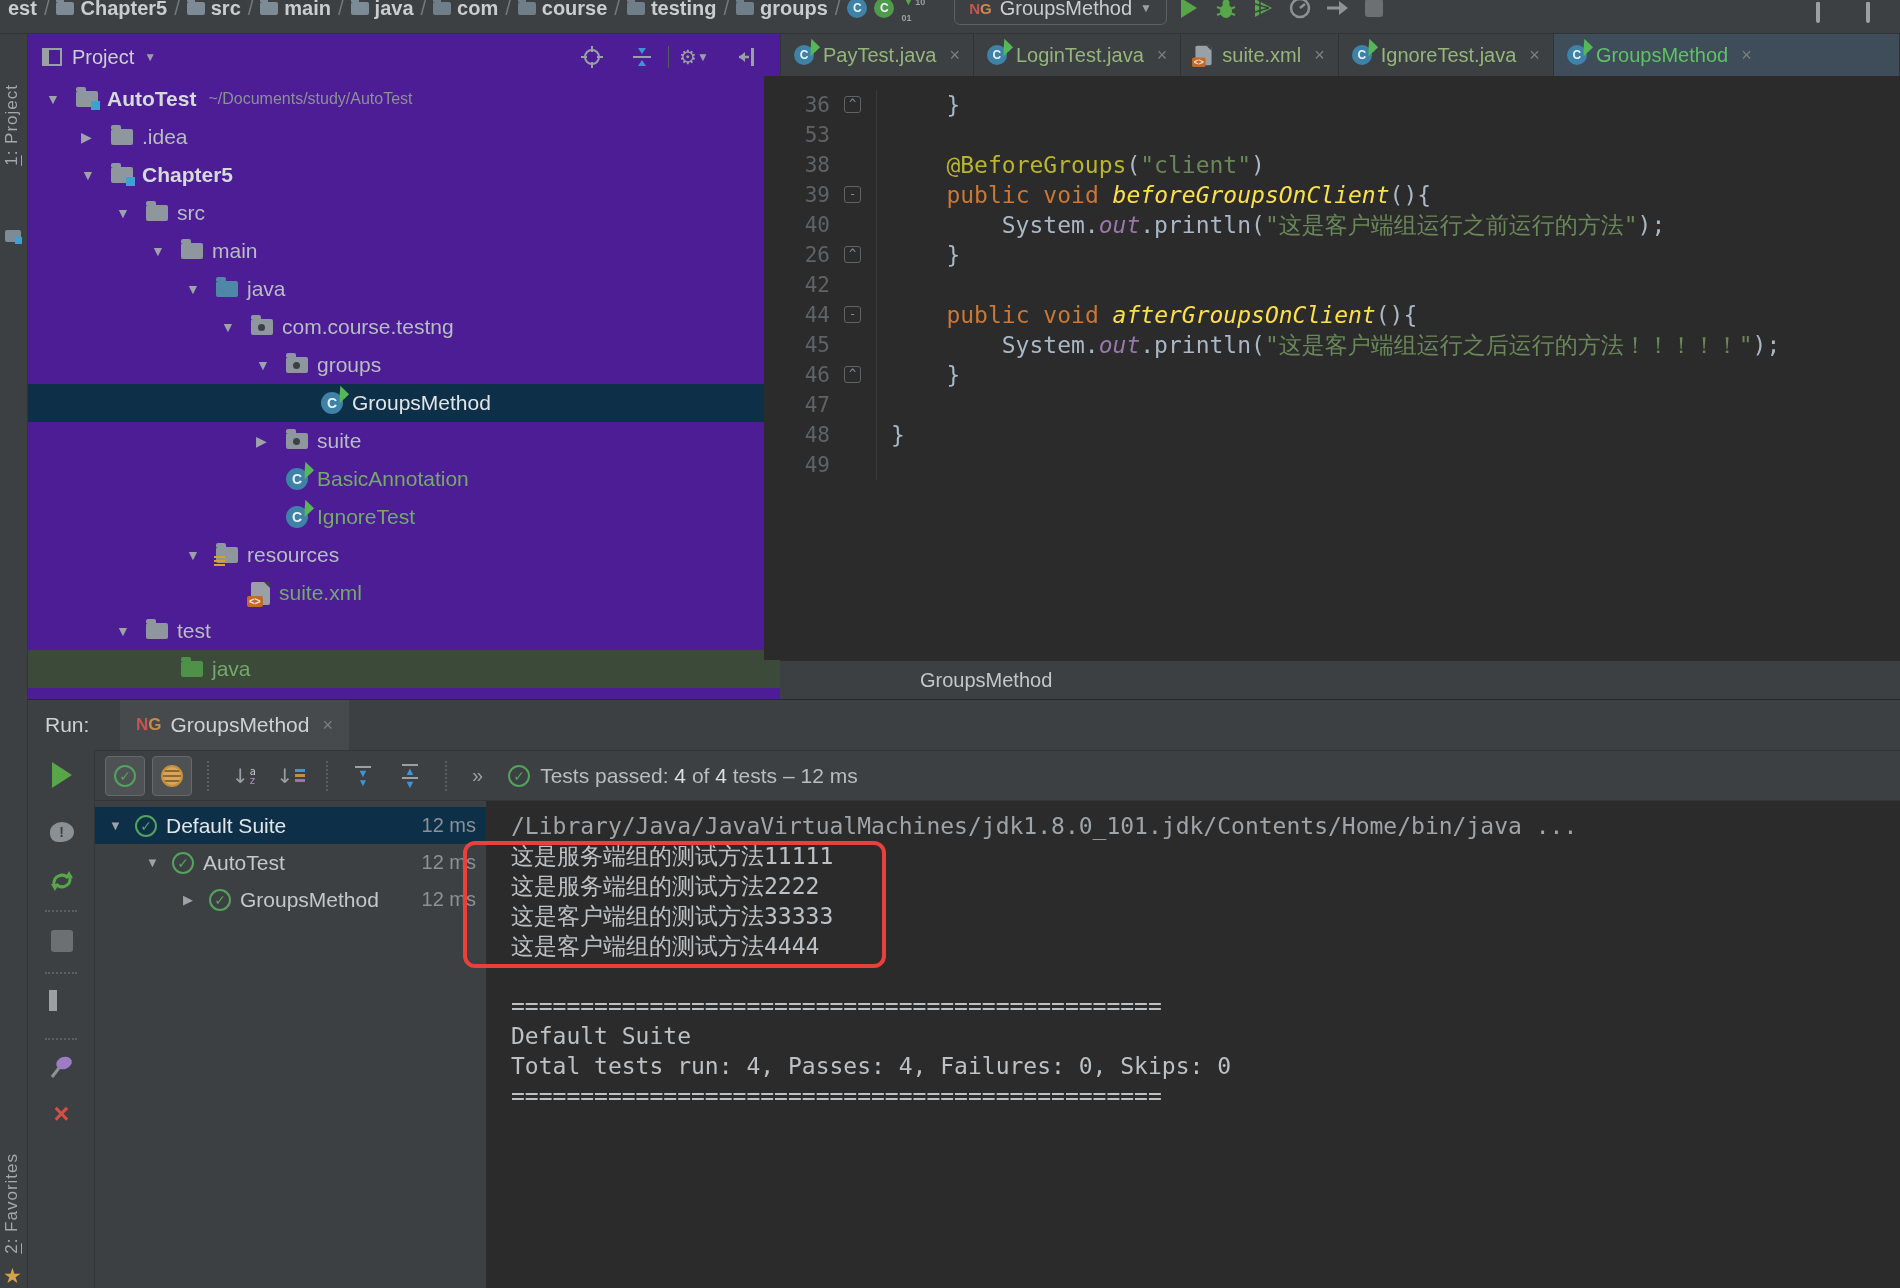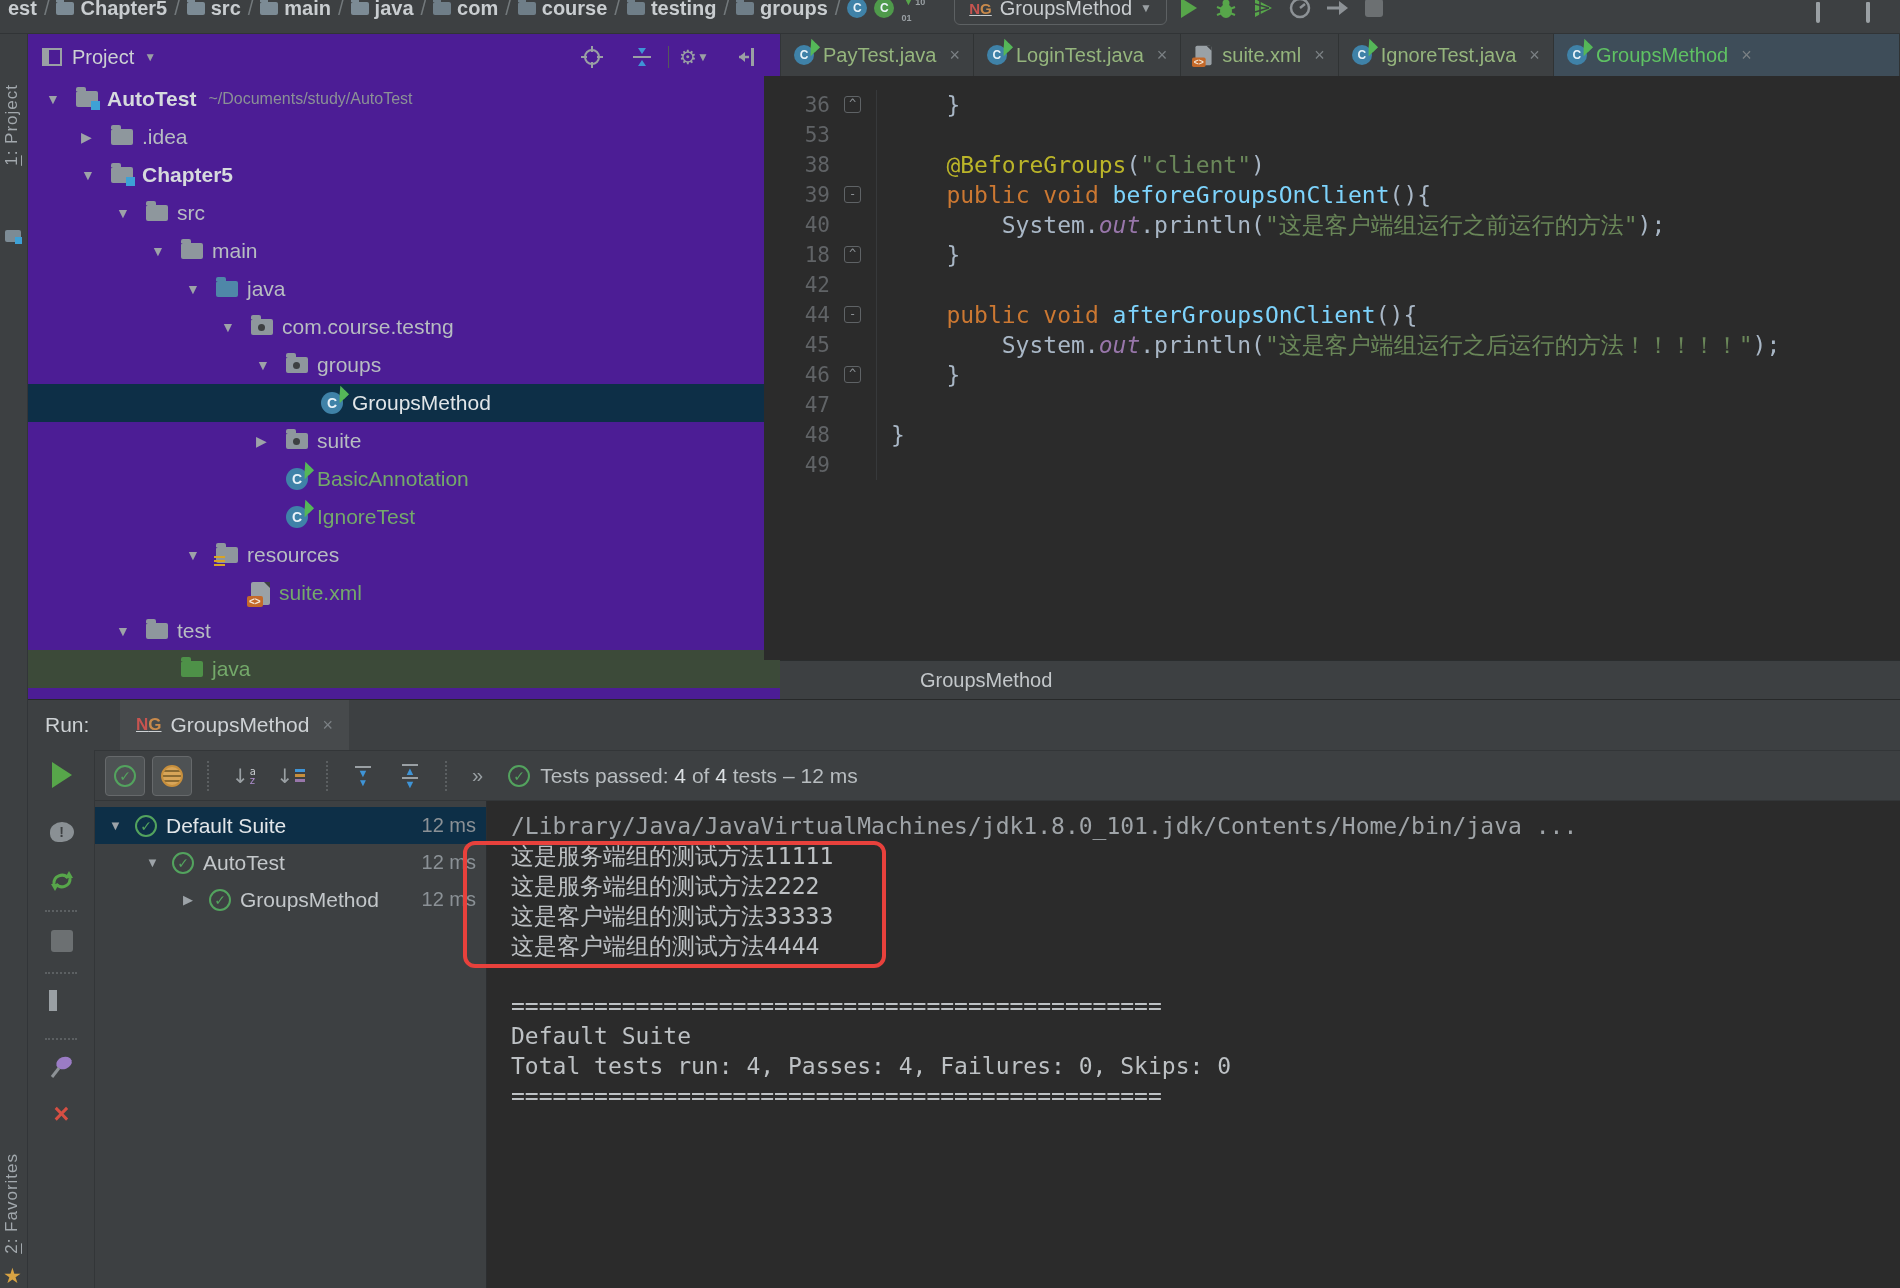--- a/index.html
+++ b/index.html
@@ -12,21 +12,21 @@
   .crumb { display:flex; align-items:center; gap:6px; }
   .crumb-sep { color:#73797c; font-weight:normal; }
   .mini-folder { width:18px; height:13px; background:#7c8b95; border-radius:2px; position:relative; display:inline-block; }
   .mini-folder::before { content:""; position:absolute; top:-4px; left:0; width:8px; height:4px; background:inherit; border-radius:2px 2px 0 0; }
   .mini-folder.pkg { background:#6f7e88; }
   .mini-cls { width:20px; height:20px; border-radius:50%; background:#3f82a8; color:#eaf4fa; font-size:12px; font-weight:bold; display:inline-flex; align-items:center; justify-content:center; }
   .mini-cls.green { background:#4f9a4b; }
   .arrow01 { color:#57a64a; font-size:14px; }
   .arrow01 i { font-style:normal; color:#9aa0a4; font-size:9px; letter-spacing:0; }
   .run-cfg { display:flex; align-items:center; gap:8px; border:1px solid #5d6163; border-radius:6px; height:34px; padding:0 14px; margin-left:22px; font-weight:normal; color:#c9cdd0; }
-  .ng-ic { font-weight:bold; font-size:15px;text-decoration:underline; }
+  .ng-ic { font-weight:bold; font-size:15px; }
   .ng-ic b { color:#c75450; } .ng-ic i { color:#c98a4b; font-style:normal; }
   .cfg-caret { color:#9aa0a4; font-size:12px; }
   .nav-btn { width:30px; height:30px; display:inline-flex; align-items:center; justify-content:center; }
   .tri-green { width:0; height:0; border-left:16px solid #57a64a; border-top:10px solid transparent; border-bottom:10px solid transparent; }
   .stop-sq { width:18px; height:18px; background:#6c7072; border-radius:3px; }
   .nav-right { position:absolute; top:4px; width:22px; height:26px; }
   .flask { width:14px; height:20px; border:2px solid #9aa0a4; border-radius:3px 3px 6px 6px; margin:2px auto; }
 
   
   .left-stripe { position:absolute; left:0; top:34px; width:28px; height:1254px; background:#3d4042; border-right:1px solid #323538; z-index:4; }
@@ -85,21 +85,21 @@
   
   .editor { position:absolute; left:764px; top:76px; width:1220px; height:584px; background:#2b2b2b; padding-top:14px;
       font-family:"DejaVu Sans Mono",monospace; font-size:23px; }
   .cline { height:30px; line-height:30px; display:flex; white-space:pre; }
   .lnum { flex:0 0 66px; text-align:right; color:#606366; font-size:21px; }
   .foldcol { flex:0 0 47px; position:relative; border-right:1px solid #37393b; height:30px; }
   .fm { position:absolute; left:14px; top:6px; width:17px; height:17px; border:1px solid #5f6366; border-radius:3px;
       color:#8a8f93; font-size:12px; line-height:14px; text-align:center; background:#2b2b2b; }
   .codetxt { padding-left:14px; white-space:pre; }
   .tk-d { color:#a9b7c6; } .tk-k { color:#cc7832; } .tk-a { color:#bbb529; }
-  .tk-m { color:#7dd3fc; } .tk-s { color:#6a8759; } .tk-f { color:#9876aa; font-style:italic; }
+  .tk-m { color:#fde047;font-style:italic; } .tk-s { color:#6a8759; } .tk-f { color:#9876aa; font-style:italic; }
 
   .ebreadcrumb { position:absolute; left:780px; top:660px; width:1120px; height:39px; background:#3d4042; border-top:1px solid #2a2d2e;
       color:#c3c7ca; font-size:20px; line-height:38px; padding-left:140px; }
 
   
   .run-panel { position:absolute; left:28px; top:699px; width:1872px; height:589px; background:#3d4042; border-top:1px solid #272929; }
   .run-tabrow { height:50px; display:flex; align-items:center; }
   .run-label { padding-left:17px; width:92px; font-size:21px; color:#ced2d5; }
   .run-tab { height:50px; display:flex; align-items:center; gap:9px; background:#474a4c; padding:0 16px; font-size:21px; color:#ced2d5; }
   .run-tab .ng-ic { font-size:17px; }
@@ -434,21 +434,21 @@
       <span class="tab-close">×</span>
     </div>
   </div>
 
 <div class="editor" id="editor">
     <div class="cline"><span class="lnum">36</span><span class="foldcol"><span class="fm">^</span></span><span class="codetxt"><span class="tk-d">    }</span></span></div>
     <div class="cline"><span class="lnum">53</span><span class="foldcol"></span><span class="codetxt"></span></div>
     <div class="cline"><span class="lnum">38</span><span class="foldcol"></span><span class="codetxt"><span class="tk-d">    </span><span class="tk-a">@BeforeGroups</span><span class="tk-d">(</span><span class="tk-s">"client"</span><span class="tk-d">)</span></span></div>
     <div class="cline"><span class="lnum">39</span><span class="foldcol"><span class="fm">-</span></span><span class="codetxt"><span class="tk-d">    </span><span class="tk-k">public</span><span class="tk-d"> </span><span class="tk-k">void</span><span class="tk-d"> </span><span class="tk-m">beforeGroupsOnClient</span><span class="tk-d">(){</span></span></div>
     <div class="cline"><span class="lnum">40</span><span class="foldcol"></span><span class="codetxt"><span class="tk-d">        System.</span><span class="tk-f">out</span><span class="tk-d">.println(</span><span class="tk-s">"这是客户端组运行之前运行的方法"</span><span class="tk-d">);</span></span></div>
-    <div class="cline"><span class="lnum">18</span><span class="foldcol"><span class="fm">^</span></span><span class="codetxt"><span class="tk-d">    }</span></span></div>
+    <div class="cline"><span class="lnum">26</span><span class="foldcol"><span class="fm">^</span></span><span class="codetxt"><span class="tk-d">    }</span></span></div>
     <div class="cline"><span class="lnum">42</span><span class="foldcol"></span><span class="codetxt"></span></div>
     <div class="cline"><span class="lnum">44</span><span class="foldcol"><span class="fm">-</span></span><span class="codetxt"><span class="tk-d">    </span><span class="tk-k">public</span><span class="tk-d"> </span><span class="tk-k">void</span><span class="tk-d"> </span><span class="tk-m">afterGroupsOnClient</span><span class="tk-d">(){</span></span></div>
     <div class="cline"><span class="lnum">45</span><span class="foldcol"></span><span class="codetxt"><span class="tk-d">        System.</span><span class="tk-f">out</span><span class="tk-d">.println(</span><span class="tk-s">"这是客户端组运行之后运行的方法！！！！！"</span><span class="tk-d">);</span></span></div>
     <div class="cline"><span class="lnum">46</span><span class="foldcol"><span class="fm">^</span></span><span class="codetxt"><span class="tk-d">    }</span></span></div>
     <div class="cline"><span class="lnum">47</span><span class="foldcol"></span><span class="codetxt"></span></div>
     <div class="cline"><span class="lnum">48</span><span class="foldcol"></span><span class="codetxt"><span class="tk-d">}</span></span></div>
     <div class="cline"><span class="lnum">49</span><span class="foldcol"></span><span class="codetxt"></span></div>
   </div>
 <div class="ebreadcrumb"><span>GroupsMethod</span></div>
 

